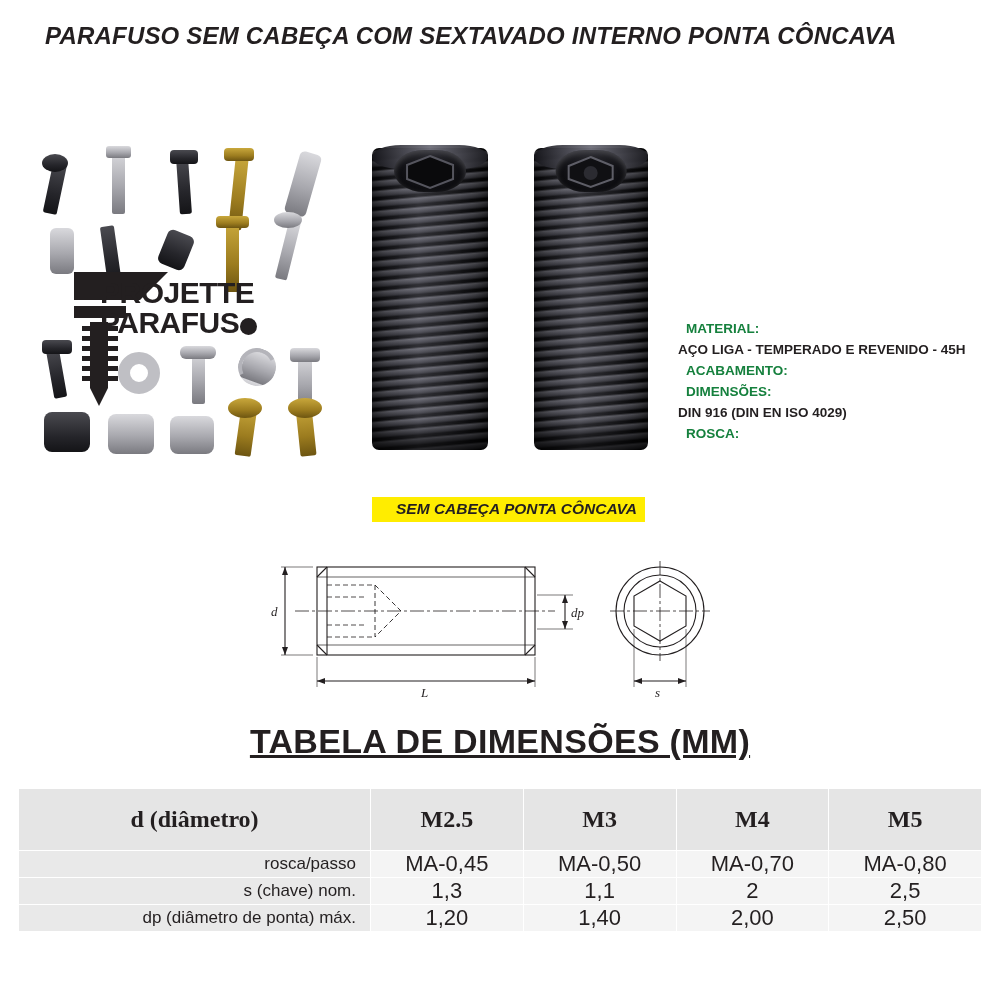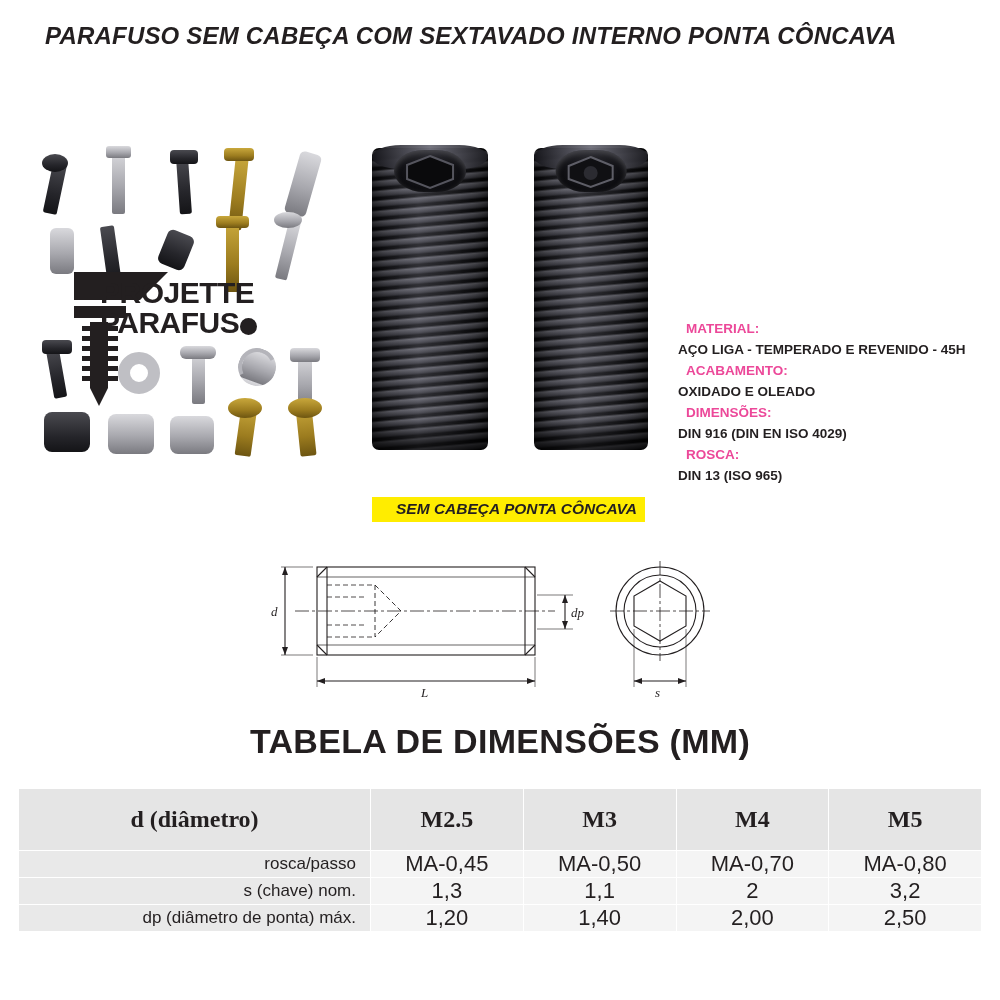--- a/index.html
+++ b/index.html
@@ -130,21 +130,21 @@
   
   .specs {
     position: absolute;
     left: 668px;
     top: 218px;
     font-size: 13.5px;
     font-weight: bold;
     line-height: 21px;
     color: #231f20;
   }
-  .specs .lbl { color: #ec4899; padding-left: 8px; }
+  .specs .lbl { color: #15803d; padding-left: 8px; }
 
   
   .caption {
     position: absolute;
     left: 372px;
     top: 497px;
     background: #ffed00;
     padding: 3px 8px 4px 24px;
     font-size: 15.5px;
     font-weight: bold;
@@ -166,20 +166,21 @@
   .table-title {
     position: absolute;
     left: 0;
     top: 722px;
     width: 1000px;
     text-align: center;
     font-size: 34px;
     font-weight: bold;
     color: #231f20;
     letter-spacing: 0.3px;
+    text-decoration: underline;
   }
 
   
   table.dim {
     position: absolute;
     left: 18px;
     top: 788px;
     width: 964px;
     border-collapse: collapse;
     font-size: 17px;
@@ -302,25 +303,23 @@
           <polygon points="28,3 50,12 50,25 28,33 6,25 6,12" fill="#101013" stroke="#5e5e67" stroke-width="2"></polygon>
           <circle cx="28" cy="19" r="7" fill="#2b2b31"></circle>
         </svg>
       </div>
     </div>
 
     <div class="specs">
       <div class="lbl">MATERIAL:</div>
       <div>AÇO LIGA - TEMPERADO E REVENIDO - 45H</div>
       <div class="lbl">ACABAMENTO:</div>
-      <div>OXIDADO E OLEADO</div>
       <div class="lbl">DIMENSÕES:</div>
       <div>DIN 916 (DIN EN ISO 4029)</div>
       <div class="lbl">ROSCA:</div>
-      <div>DIN 13 (ISO 965)</div>
     </div>
   </div>
 
   <div class="caption">SEM CABEÇA PONTA CÔNCAVA</div>
 
   <div class="drawing">
     <svg width="500" height="165" viewBox="0 0 500 165">
       <g stroke="#231f20" fill="none" stroke-width="1.1">
 
         <rect x="62" y="22" width="218" height="88"></rect>
@@ -407,21 +406,21 @@
         <td class="val">MA-0,45</td>
         <td class="val">MA-0,50</td>
         <td class="val">MA-0,70</td>
         <td class="val">MA-0,80</td>
       </tr>
       <tr>
         <td class="rowlabel">s (chave) nom.</td>
         <td class="val">1,3</td>
         <td class="val">1,1</td>
         <td class="val">2</td>
-        <td class="val">3,2</td>
+        <td class="val">2,5</td>
       </tr>
       <tr>
         <td class="rowlabel">dp (diâmetro de ponta) máx.</td>
         <td class="val">1,20</td>
         <td class="val">1,40</td>
         <td class="val">2,00</td>
         <td class="val">2,50</td>
       </tr>
     </tbody>
   </table>

